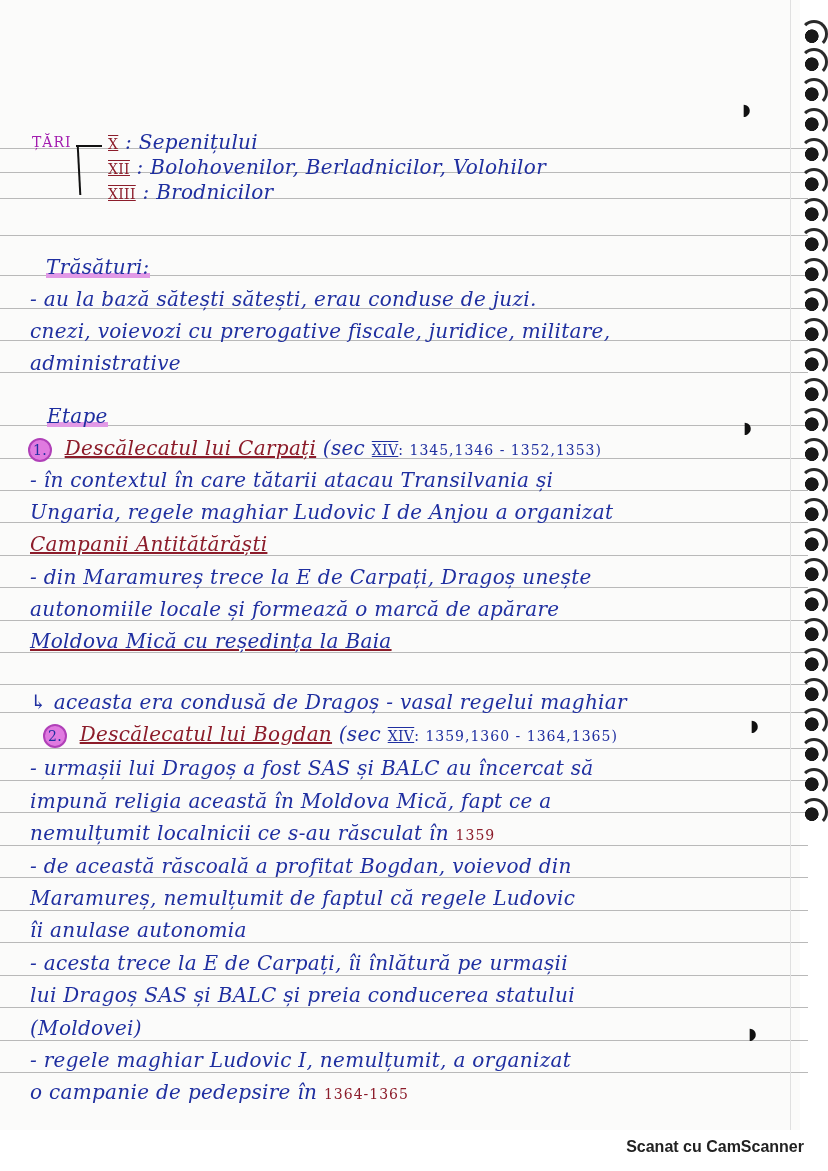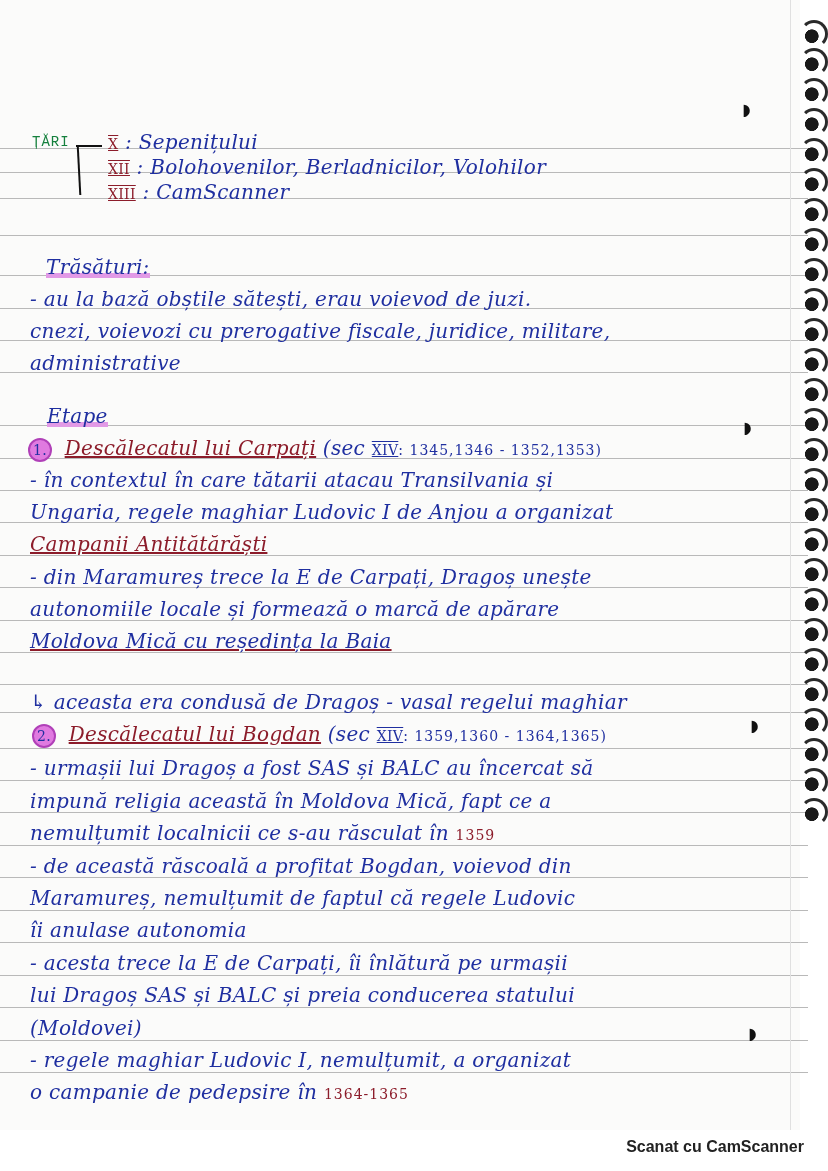--- a/index.html
+++ b/index.html
@@ -9,21 +9,21 @@
   }
   .page { position:absolute; left:0; top:0; width:800px; height:1130px; background:#fbfbfa; }
   .rule { position:absolute; left:0; width:808px; height:1px; background:#b9b9b9; }
   .margin-line { position:absolute; left:790px; top:0; width:1px; height:1130px; background:#e0e0e0; }
   .spiral { position:absolute; left:798px; top:0; width:30px; height:1130px; }
   .ring { position:absolute; left:2px; width:22px; height:22px; border-radius:50% 50% 50% 10%;
           border:3px solid #2a2a2a; border-left-color:transparent; border-bottom-color:transparent;
           background:radial-gradient(circle at 40% 60%, #1a1a1a 0 35%, transparent 38%); }
   .line { position:absolute; left:30px; white-space:nowrap; color:#1f2fa0;
           font-family:"DejaVu Serif", serif; font-style:italic; font-size:20px; letter-spacing:0.3px; }
-  .pink { color:#15803d;font-family:Liberation Mono, monospace; }
+  .pink { color:#a21caf; }
   .red { color:#8c1c2a; }
   .small { font-size:14px; font-style:normal; letter-spacing:1px; }
   .hl { background:linear-gradient(transparent 75%, #e29ae6 75%, #e29ae6 95%, transparent 95%); }
   .ul-red { text-decoration:underline; text-decoration-color:#8c1c2a; }
   .overline { text-decoration:overline underline; font-size:14px; font-style:normal; }
   .badge { display:inline-block; width:20px; height:20px; border-radius:50%; background:#e07ae0;
            border:2px solid #b040b8; color:#1f2fa0; font-size:14px; font-style:normal; text-align:center;
            line-height:20px; margin-right:6px; }
   .bracket { position:absolute; left:78px; top:145px; width:2px; height:50px; background:#111; transform:rotate(-3deg); }
   .bracket-top { position:absolute; left:76px; top:145px; width:26px; height:2px; background:#111; }
@@ -109,27 +109,27 @@
 <div class="line" style="left:108px;top:130px">
   <span class="overline red">X</span>
   <span>: Sepenițului</span>
 </div>
 <div class="line" style="left:108px;top:155px">
   <span class="overline red">XII</span>
   <span>: Bolohovenilor, Berladnicilor, Volohilor</span>
 </div>
 <div class="line" style="left:108px;top:180px">
   <span class="overline red">XIII</span>
-  <span>: CamScanner</span>
+  <span>: Brodnicilor</span>
 </div>
 
 <div class="line" style="left:46px;top:255px">
   <span class="hl">Trăsături:</span>
 </div>
-<div class="line" style="top:287px">- au la bază obștile sătești, erau voievod de juzi.</div>
+<div class="line" style="top:287px">- au la bază sătești sătești, erau conduse de juzi.</div>
 <div class="line" style="top:319px">cnezi, voievozi cu prerogative fiscale, juridice, militare,</div>
 <div class="line" style="top:351px">administrative</div>
 
 <div class="line" style="left:47px;top:404px">
   <span class="hl">Etape</span>
 </div>
 
 <div class="line" style="left:28px;top:436px">
   <span class="badge">1.</span>
   <span class="red ul-red">Descălecatul lui Carpați</span>
@@ -138,21 +138,21 @@
   <span class="overline">XIV</span><span class="small">: 1345,1346 - 1352,1353)</span>
 </div>
 <div class="line" style="top:468px">- în contextul în care tătarii atacau Transilvania și</div>
 <div class="line" style="top:500px">Ungaria, regele maghiar Ludovic I de Anjou a organizat</div>
 <div class="line red ul-red" style="top:532px">Campanii Antitătărăști</div>
 <div class="line" style="top:565px">- din Maramureș trece la E de Carpați, Dragoș unește</div>
 <div class="line" style="top:597px">autonomiile locale și formează o marcă de apărare</div>
 <div class="line ul-red" style="top:629px">Moldova Mică cu reședința la Baia</div>
 <div class="line" style="top:690px">↳ aceasta era condusă de Dragoș - vasal regelui maghiar</div>
 
-<div class="line" style="left:32px;top:722px">
+<div class="line" style="left:43px;top:722px">
   <span class="badge">2.</span>
   <span class="red ul-red">Descălecatul lui Bogdan</span>
   <span> </span>
   <span>(sec</span>
   <span class="overline">XIV</span><span class="small">: 1359,1360 - 1364,1365)</span>
 </div>
 <div class="line" style="top:756px">- urmașii lui Dragoș a fost SAS și BALC au încercat să</div>
 <div class="line" style="top:789px">impună religia această în Moldova Mică, fapt ce a</div>
 <div class="line" style="top:821px">
   <span>nemulțumit localnicii ce s-au răsculat în</span>

